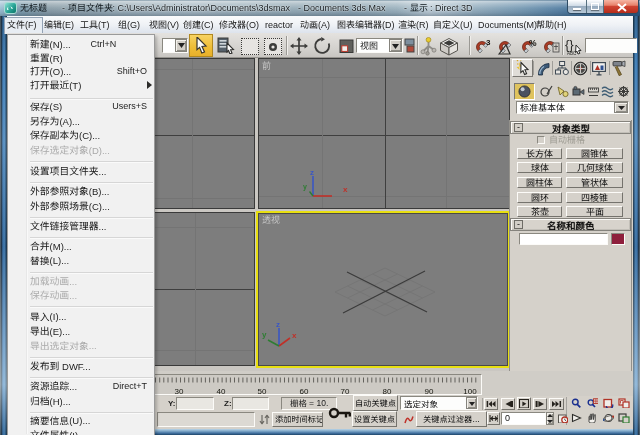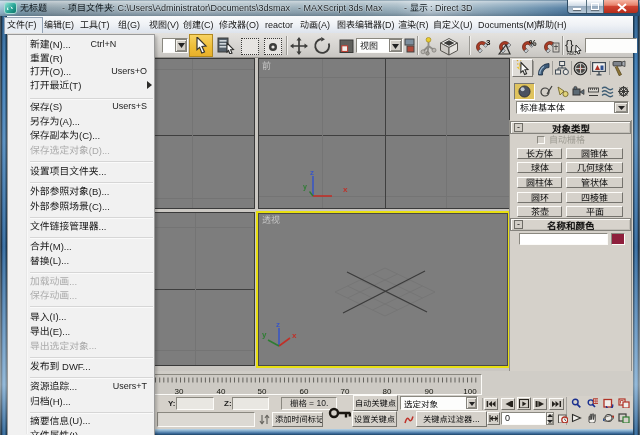--- a/index.html
+++ b/index.html
@@ -164,21 +164,21 @@
       <use href="#u26631" x="100"></use>
       <use href="#u39064" x="200"></use>
     </svg></div>
 <div class="ab" style="left:62px;color:#10181d;text-shadow:0 0 2px rgba(255,255,255,.8),0 0 1px rgba(255,255,255,.9);font-size:9px;top:3px">- <svg class="h " style="width:45px;height:9px" viewBox="0 0 500 100">
       <use href="#u39033" x="0"></use>
       <use href="#u30446" x="100"></use>
       <use href="#u25991" x="200"></use>
       <use href="#u20214" x="300"></use>
       <use href="#u22841" x="400"></use>
     </svg>: C:\Users\Administrator\Documents\3dsmax</div>
-<div class="ab" style="left:298px;color:#10181d;text-shadow:0 0 2px rgba(255,255,255,.8),0 0 1px rgba(255,255,255,.9);font-size:9px;top:3px">- MAXScript 3ds Max</div>
+<div class="ab" style="left:298px;color:#10181d;text-shadow:0 0 2px rgba(255,255,255,.8),0 0 1px rgba(255,255,255,.9);font-size:9px;top:3px">- Documents 3ds Max</div>
 <div class="ab" style="left:404px;color:#10181d;text-shadow:0 0 2px rgba(255,255,255,.8),0 0 1px rgba(255,255,255,.9);font-size:9px;top:3px">- <svg class="h " style="width:18px;height:9px" viewBox="0 0 200 100">
       <use href="#u26174" x="0"></use>
       <use href="#u31034" x="100"></use>
     </svg> : Direct 3D</div>
 <div class="ab" style="left:567px;top:0;width:72px;height:14px;border:1px solid #2e4b63;border-top:none;border-radius:0 0 4px 4px;overflow:hidden;display:flex">
 <div style="width:19px;height:100%;background:linear-gradient(180deg,#fdfeff,#cfdbe6 45%,#97abbe 50%,#b8c9d7);border-right:1px solid #56707f;position:relative">
  <div style="position:absolute;left:5px;top:8px;width:8px;height:2px;background:#fff;box-shadow:0 1px 1px rgba(0,0,0,.5)"></div>
     </div>
 <div style="width:17px;height:100%;background:linear-gradient(180deg,#fdfeff,#cfdbe6 45%,#97abbe 50%,#b8c9d7);border-right:1px solid #56707f;position:relative">
  <div style="position:absolute;left:4px;top:3px;width:8px;height:7px;border:1.5px solid #fff;box-shadow:0 1px 1px rgba(0,0,0,.4)"></div>
@@ -808,21 +808,21 @@
     </svg>(N)...</div>
 <div class="ab" style="left:60px;top:38.8px;width:87px;text-align:center;font-size:9px;color:#1c1c1c">Ctrl+N</div>
 <div class="ab" style="left:30px;top:52.5px;font-size:9.5px;color:#1c1c1c"><svg class="h " style="width:19.6px;height:9.8px" viewBox="0 0 200 100">
       <use href="#u37325" x="0"></use>
       <use href="#u32622" x="100"></use>
     </svg>(R)</div>
 <div class="ab" style="left:30px;top:66.0px;font-size:9.5px;color:#1c1c1c"><svg class="h " style="width:19.6px;height:9.8px" viewBox="0 0 200 100">
       <use href="#u25171" x="0"></use>
       <use href="#u24320" x="100"></use>
     </svg>(O)...</div>
-<div class="ab" style="left:60px;top:66.0px;width:87px;text-align:right;font-size:9px;color:#1c1c1c">Users+O</div>
+<div class="ab" style="left:60px;top:66.0px;width:87px;text-align:right;font-size:9px;color:#1c1c1c">Shift+O</div>
 <div class="ab" style="left:30px;top:79.8px;font-size:9.5px;color:#1c1c1c"><svg class="h " style="width:39.2px;height:9.8px" viewBox="0 0 400 100">
       <use href="#u25171" x="0"></use>
       <use href="#u24320" x="100"></use>
       <use href="#u26368" x="200"></use>
       <use href="#u36817" x="300"></use>
     </svg>(T)</div>
 <svg class="ab" style="left:147px;top:81.3px" width="5" height="8" viewBox="0 0 5 8">
     <path d="M0 0 L5 4 L0 8 Z" fill="#2c2c2a"></path>
   </svg>
 <div class="ab" style="left:30px;top:98px;width:123px;height:1px;background:#d6d6d6;box-shadow:0 1px 0 #fafafa"></div>
@@ -933,21 +933,21 @@
       <use href="#u24067" x="100"></use>
       <use href="#u21040" x="200"></use>
     </svg> DWF...</div>
 <div class="ab" style="left:30px;top:377px;width:123px;height:1px;background:#d6d6d6;box-shadow:0 1px 0 #fafafa"></div>
 <div class="ab" style="left:30px;top:381.0px;font-size:9.5px;color:#1c1c1c"><svg class="h " style="width:39.2px;height:9.8px" viewBox="0 0 400 100">
       <use href="#u36164" x="0"></use>
       <use href="#u28304" x="100"></use>
       <use href="#u36861" x="200"></use>
       <use href="#u36394" x="300"></use>
     </svg>...</div>
-<div class="ab" style="left:60px;top:381.0px;width:87px;text-align:right;font-size:9px;color:#1c1c1c">Users+T</div>
+<div class="ab" style="left:60px;top:381.0px;width:87px;text-align:right;font-size:9px;color:#1c1c1c">Direct+T</div>
 <div class="ab" style="left:30px;top:395.5px;font-size:9.5px;color:#1c1c1c"><svg class="h " style="width:19.6px;height:9.8px" viewBox="0 0 200 100">
       <use href="#u24402" x="0"></use>
       <use href="#u26723" x="100"></use>
     </svg>(H)...</div>
 <div class="ab" style="left:30px;top:412px;width:123px;height:1px;background:#d6d6d6;box-shadow:0 1px 0 #fafafa"></div>
 <div class="ab" style="left:30px;top:415.3px;font-size:9.5px;color:#1c1c1c"><svg class="h " style="width:39.2px;height:9.8px" viewBox="0 0 400 100">
       <use href="#u25688" x="0"></use>
       <use href="#u35201" x="100"></use>
       <use href="#u20449" x="200"></use>
       <use href="#u24687" x="300"></use>

